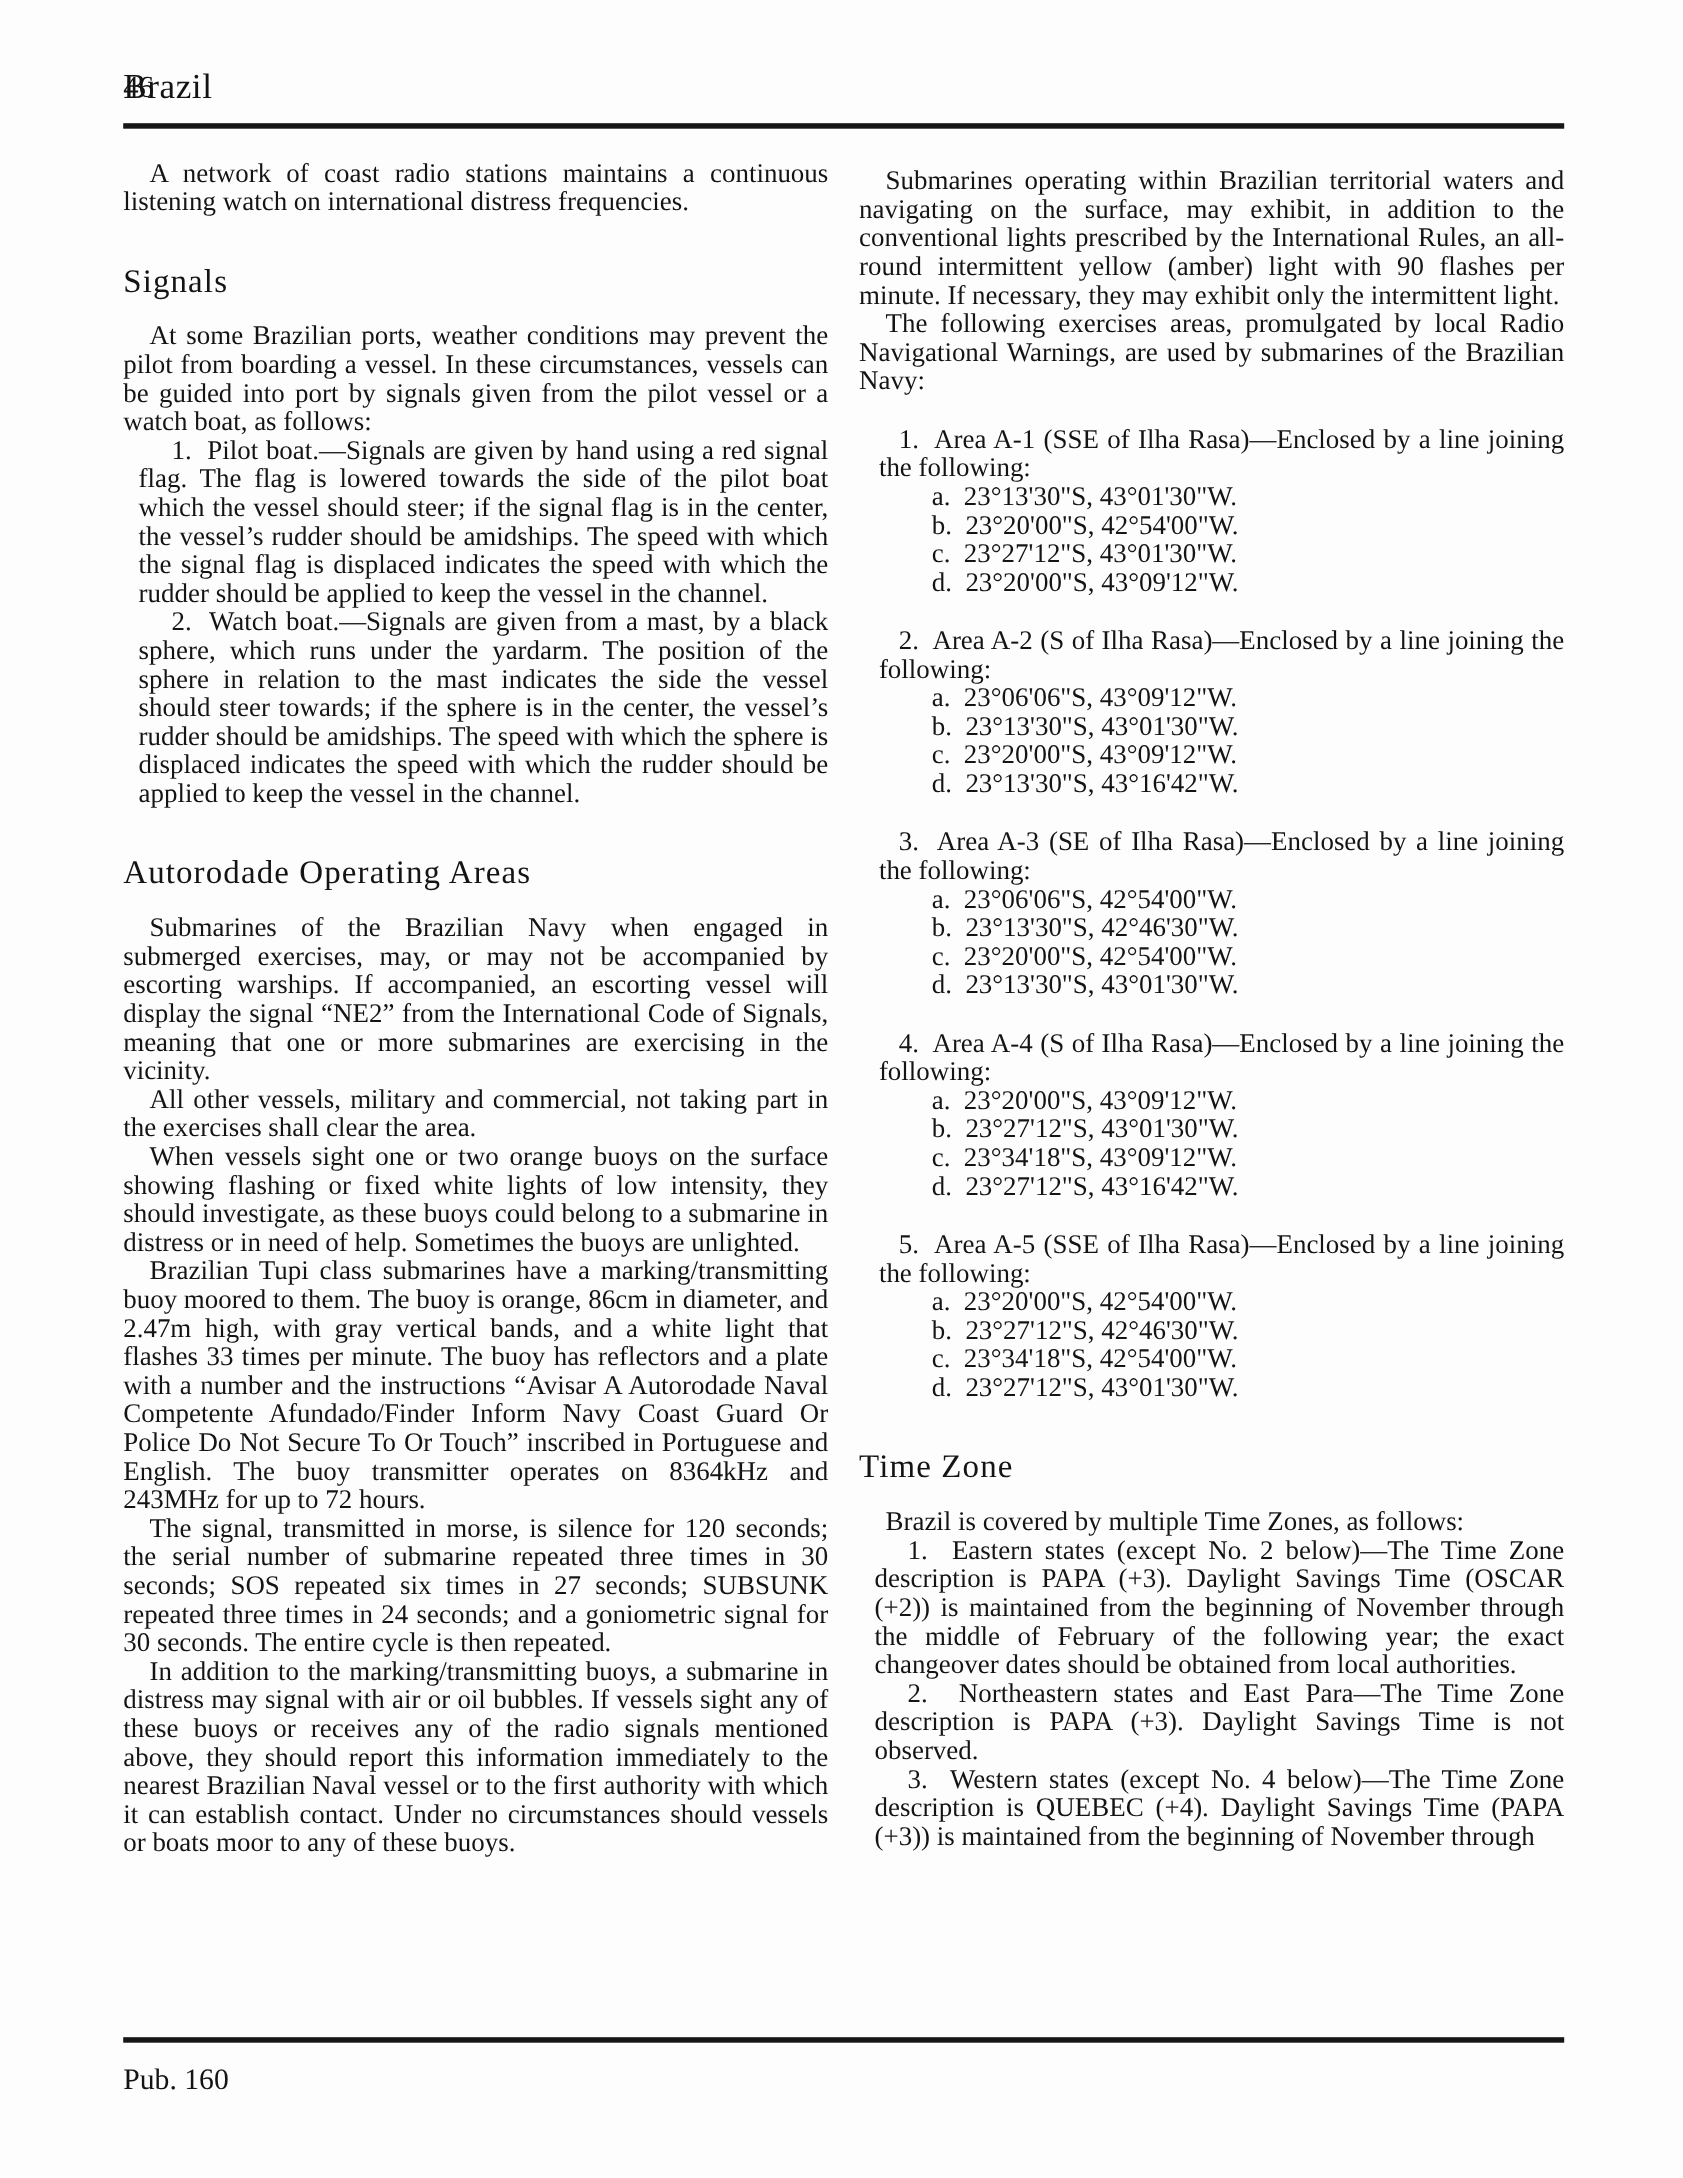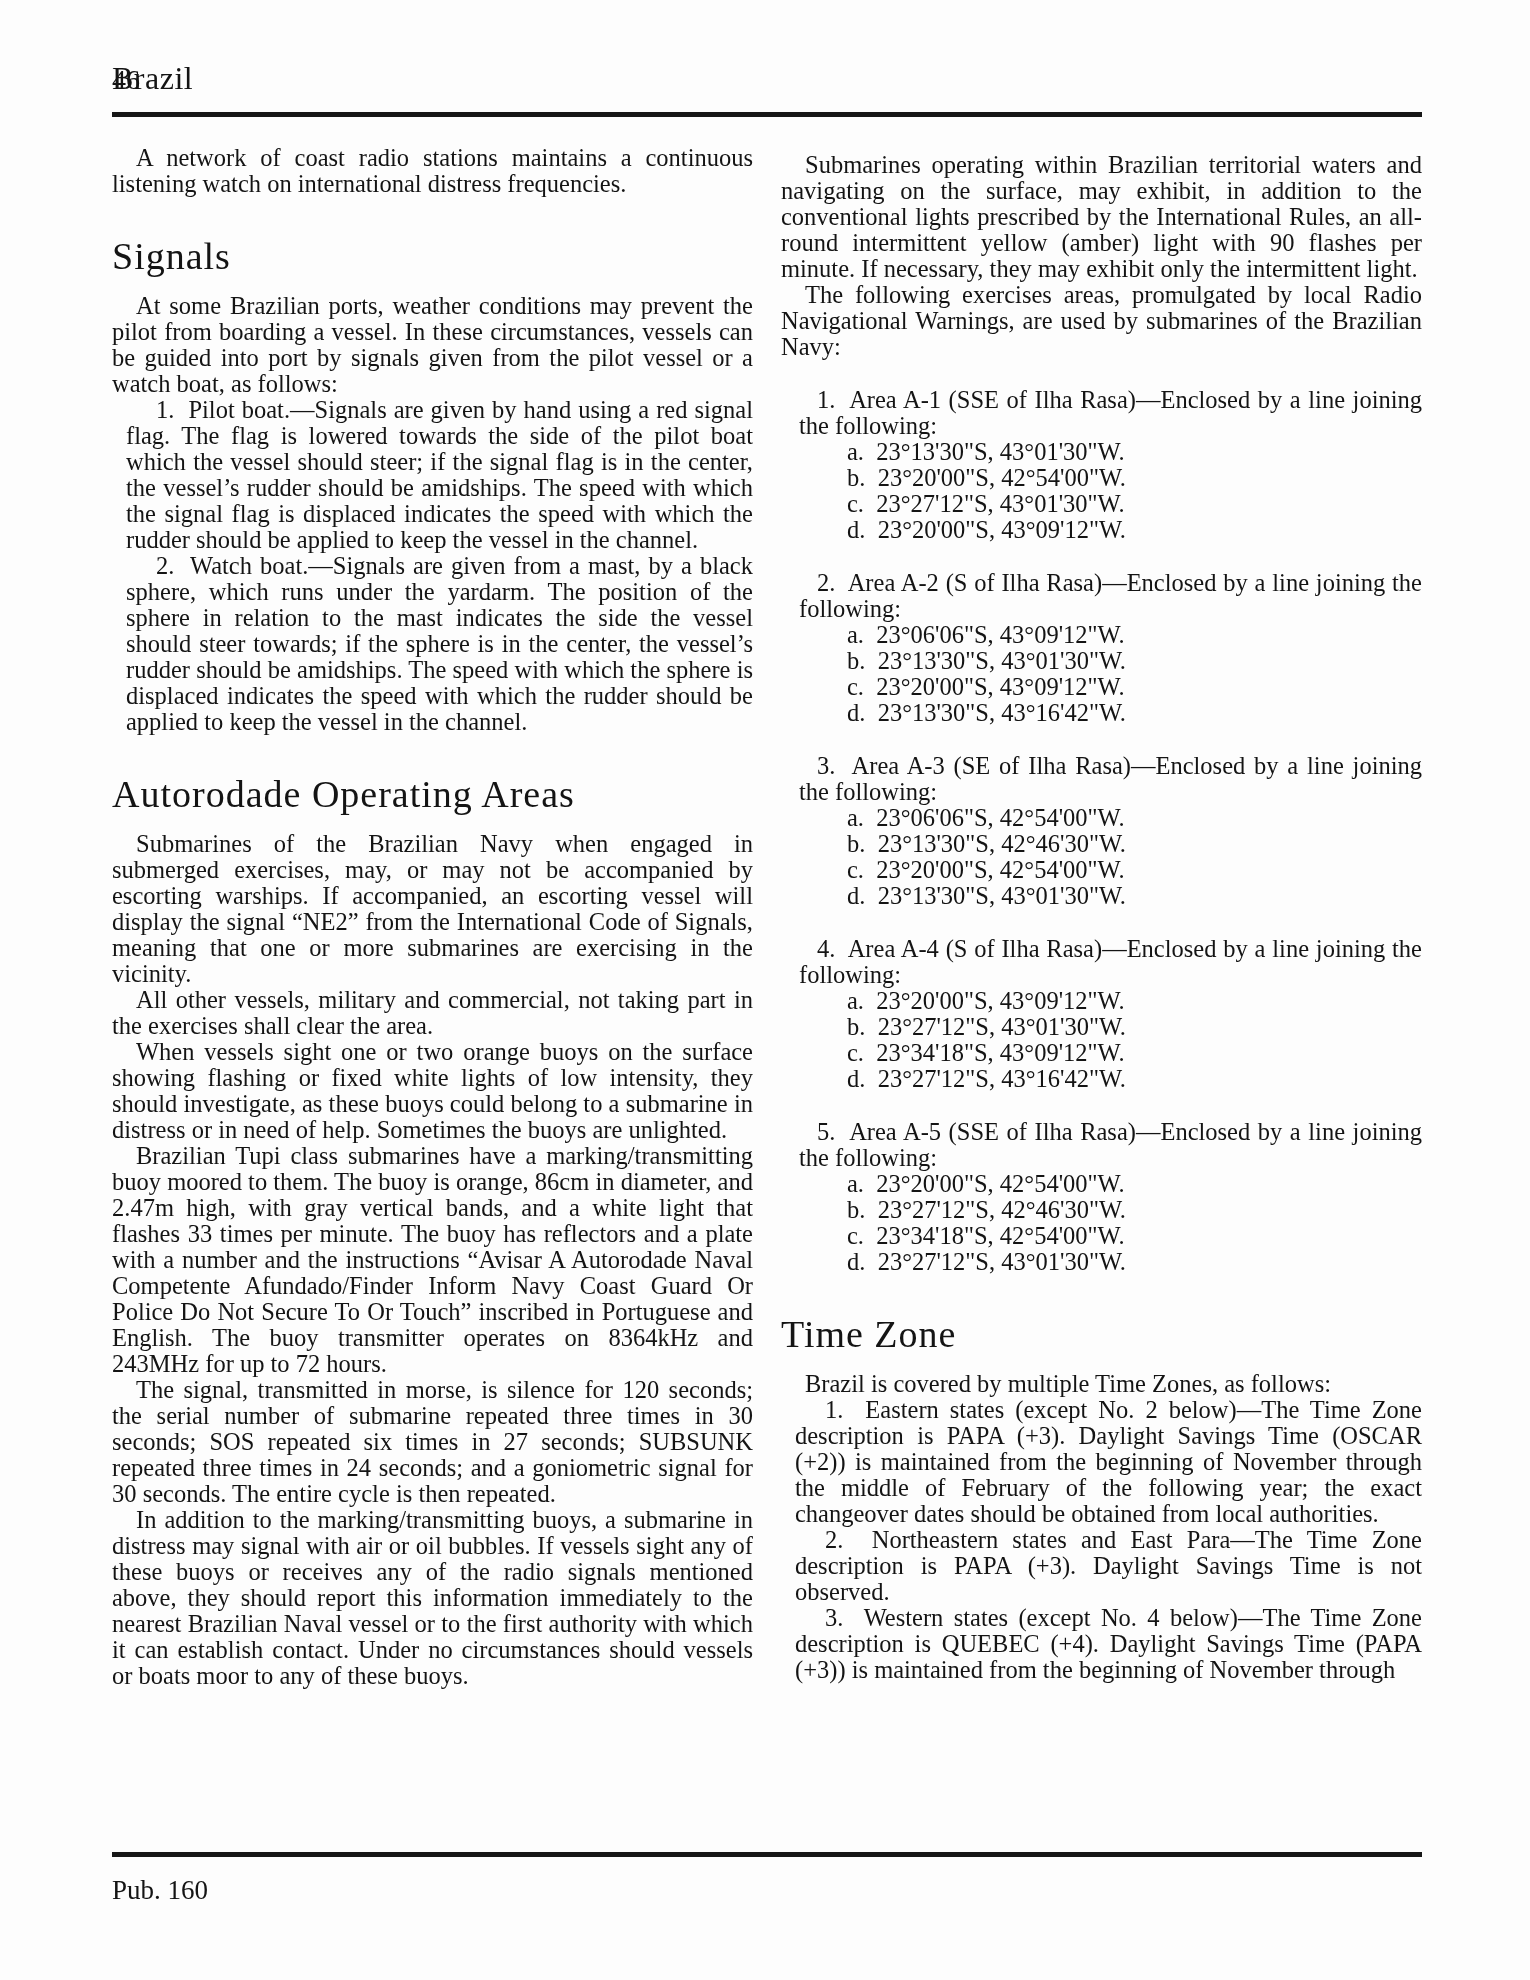--- a/index.html
+++ b/index.html
@@ -43,21 +43,21 @@
   }
   .li {
     margin:0;
     font-size:24.5px; line-height:26px;
     text-align:justify;
     padding-left:14px;
     text-indent:30px;
   }
   .h {
     margin:42px 0 20px 0;
-    font-size:38px; line-height:34px;
+    font-size:30px; line-height:34px;
     font-weight:400;
     letter-spacing:1px;
   }
   .h-tz { }
   .areas { margin-top:13px; }
   .area { margin-top:27px; }
   .area-label {
     margin:0;
     font-size:24.5px; line-height:26px;
     text-align:justify;

